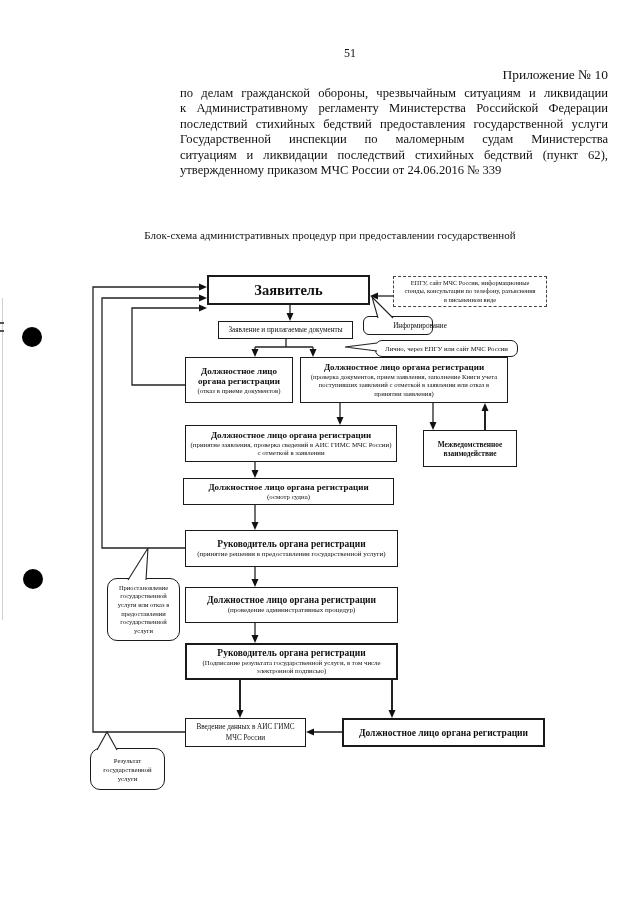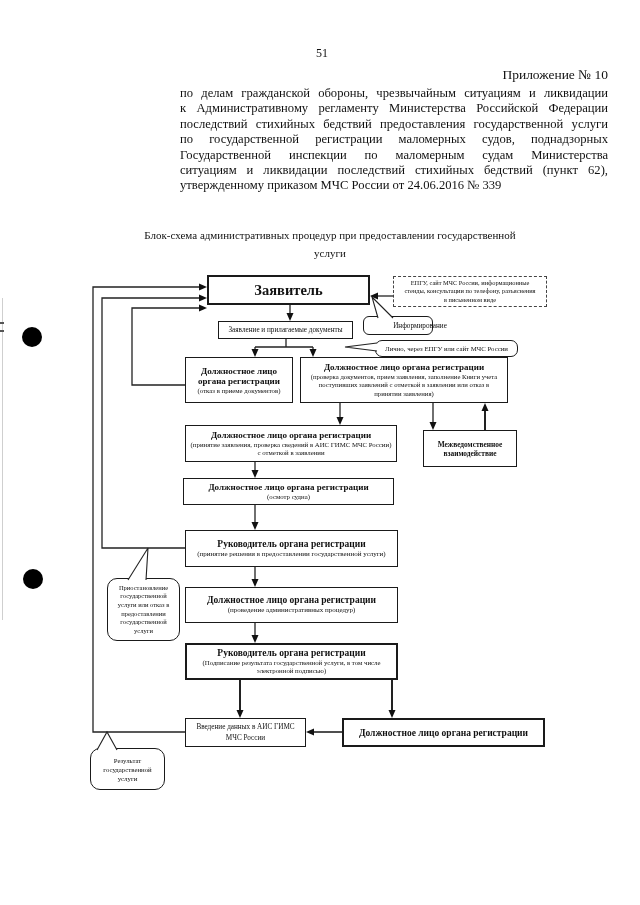--- a/index.html
+++ b/index.html
@@ -1,19 +1,19 @@
 <!DOCTYPE html>
 <html><head>
 <meta charset="utf-8">
 <style>
   html,body{margin:0;padding:0;background:#e9e9e9;}
   #page{position:relative;width:640px;height:905px;background:#fff;margin:0 auto;
         font-family:"Liberation Serif",serif;color:#111;overflow:hidden;}
   
-  .pgnum{position:absolute;top:46px;left:316px;width:40px;text-align:left;font-size:12px;font-family:Liberation Serif, serif;}
+  .pgnum{position:absolute;top:46px;left:316px;width:40px;text-align:right;font-size:12px;font-family:Liberation Serif, serif;}
   .appendix{position:absolute;top:67px;left:180px;width:428px;text-align:right;font-size:13.5px;}
   .para{position:absolute;top:86px;left:180px;width:428px;font-size:12.6px;line-height:15.4px;}
   .para .jline{text-align:justify;text-align-last:justify;white-space:normal;}
   .para .lline{text-align:left;}
   .dtitle{position:absolute;top:226px;left:70px;width:520px;text-align:center;font-size:11px;line-height:18px;}
   
   .box{position:absolute;box-sizing:border-box;background:#fff;border:1px solid #1a1a1a;
        display:flex;flex-direction:column;justify-content:center;align-items:center;
        text-align:center;padding:1px 4px;z-index:2;}
   .bt{font-weight:bold;font-family:Liberation Serif, serif;}
@@ -35,28 +35,26 @@
   <div class="tick" style="top:330px;"></div>
   <div class="dot" style="left:22px;top:327px;"></div>
   <div class="dot" style="left:23px;top:569px;"></div>
 
   <div class="pgnum">51</div>
   <div class="appendix">Приложение № 10</div>
   <div class="para">
     <div class="jline">по делам гражданской обороны, чрезвычайным ситуациям и ликвидации</div>
     <div class="jline">к Административному регламенту Министерства Российской Федерации</div>
     <div class="jline">последствий стихийных бедствий предоставления государственной услуги</div>
-    <div class="jline">по государственной регистрации маломерных судов, поднадзорных</div>
     <div class="jline">Государственной инспекции по маломерным судам Министерства</div>
     <div class="jline">ситуациям и ликвидации последствий стихийных бедствий (пункт 62),</div>
     <div class="lline">утвержденному приказом МЧС России от 24.06.2016 № 339</div>
   </div>
   <div class="dtitle">
     <div>Блок-схема административных процедур при предоставлении государственной</div>
-    <div>услуги</div>
   </div>
 
   <svg class="layer" width="640" height="905">
     <g stroke="#222" stroke-width="1.3" fill="none">
 
       <line x1="393" y1="296" x2="374" y2="296"></line>
 
       <line x1="290" y1="305" x2="290" y2="315"></line>
 
       <polyline points="286,339 286,347"></polyline>

